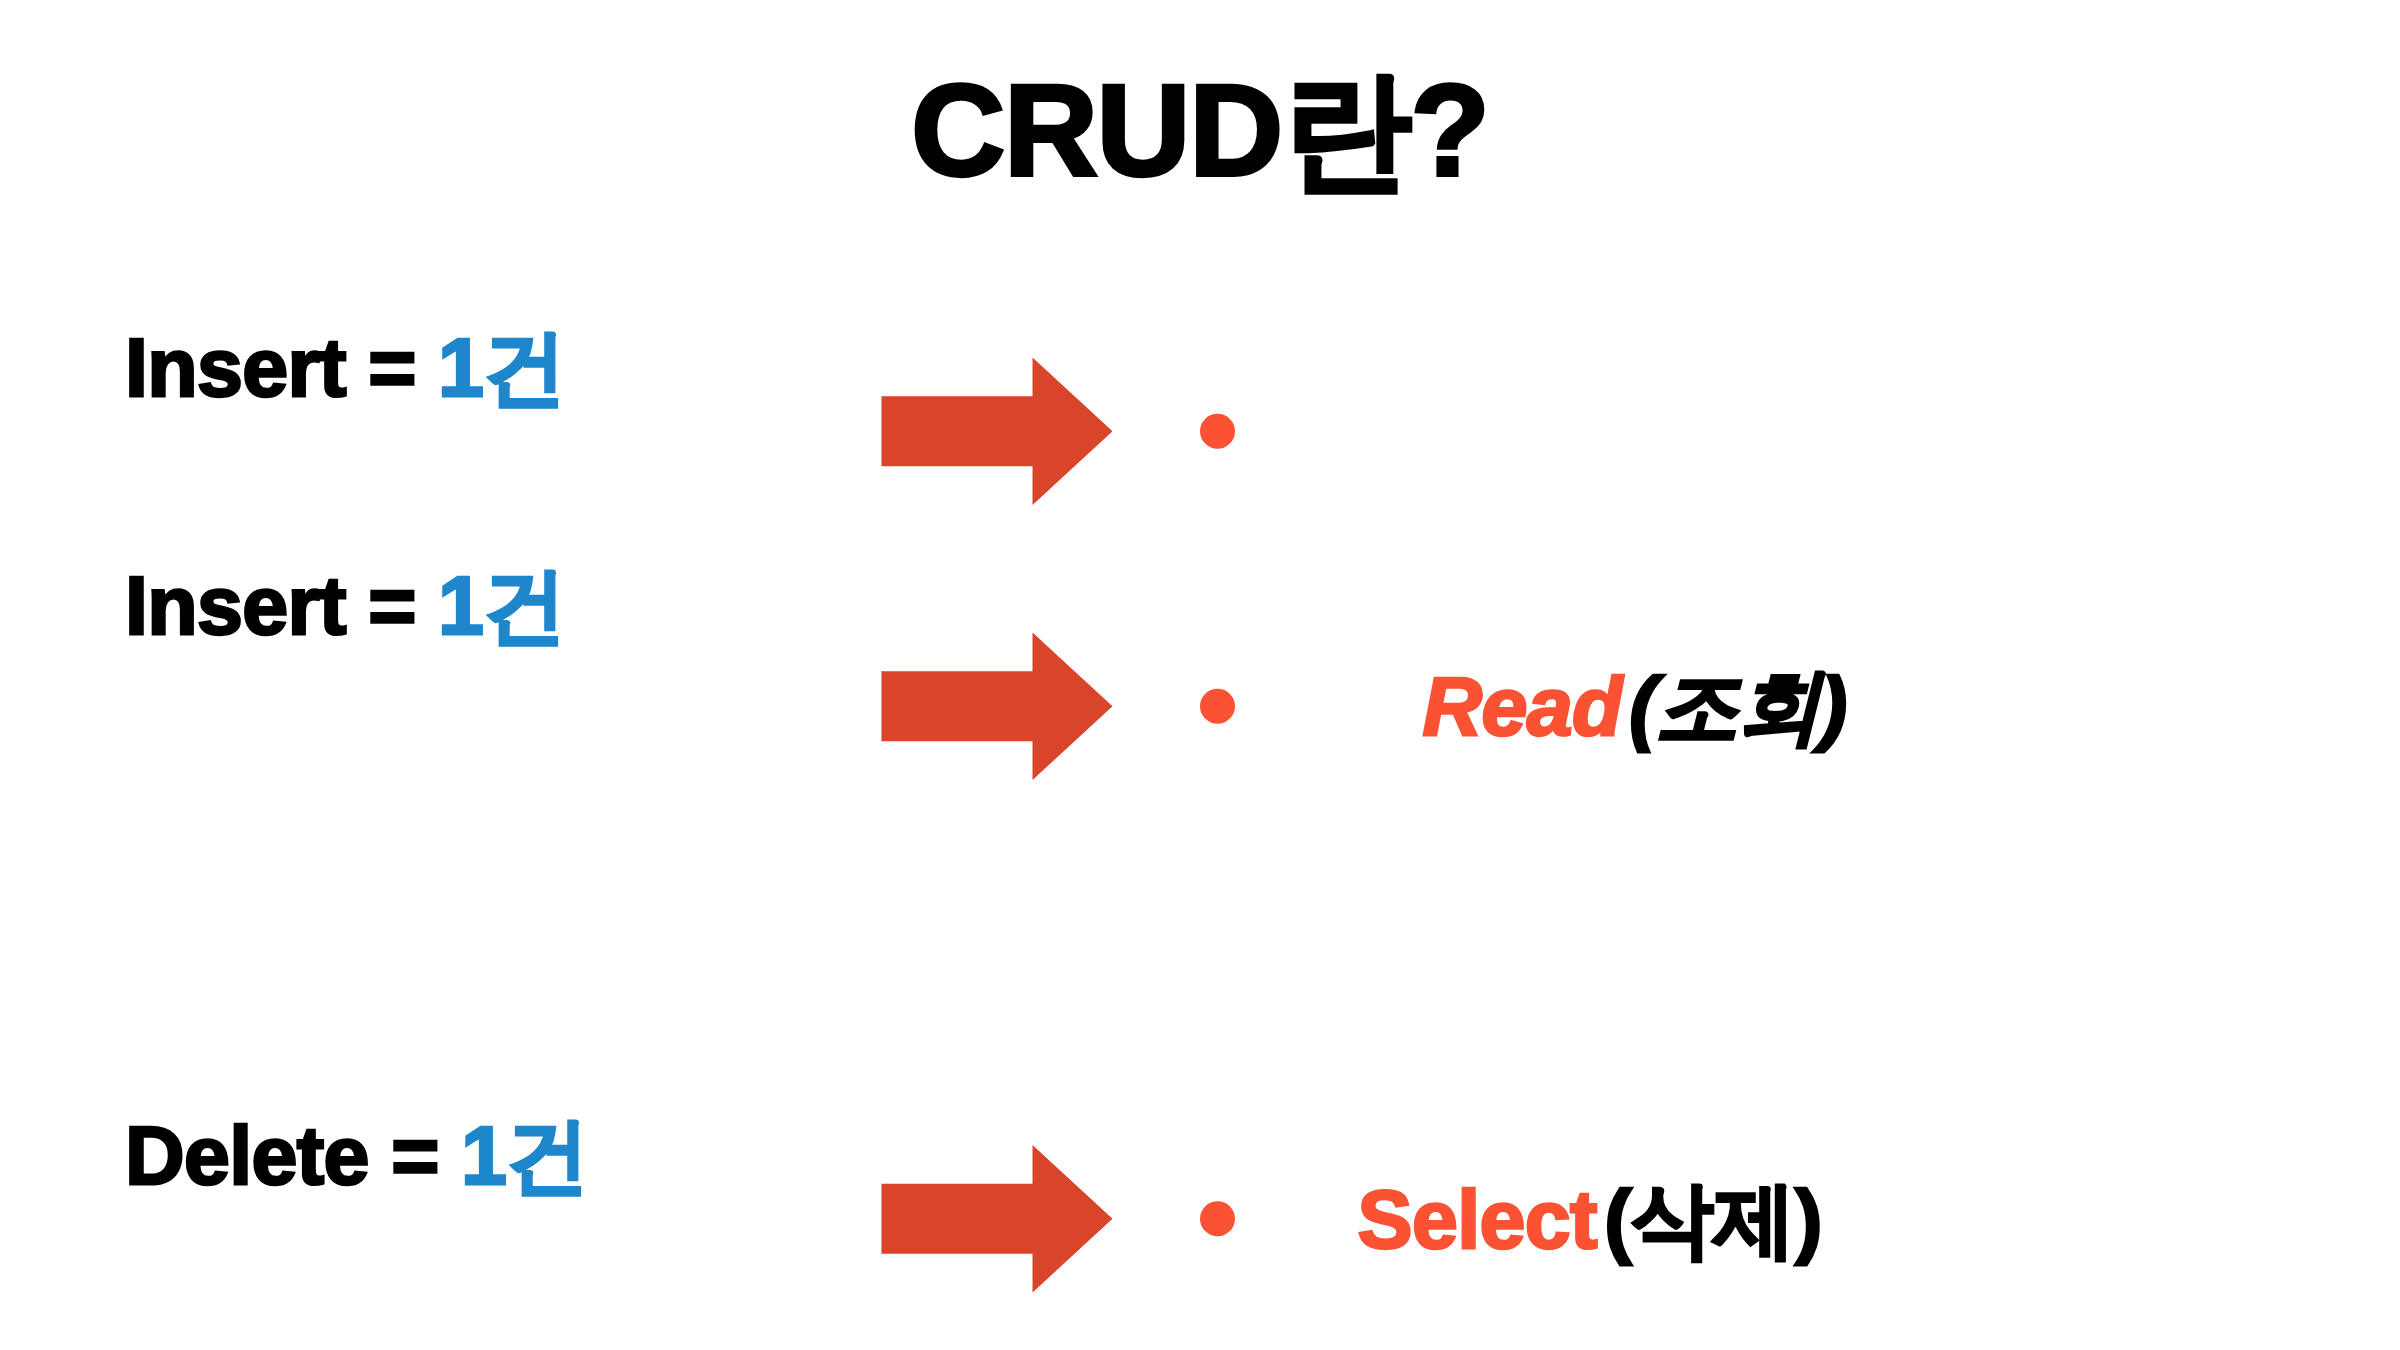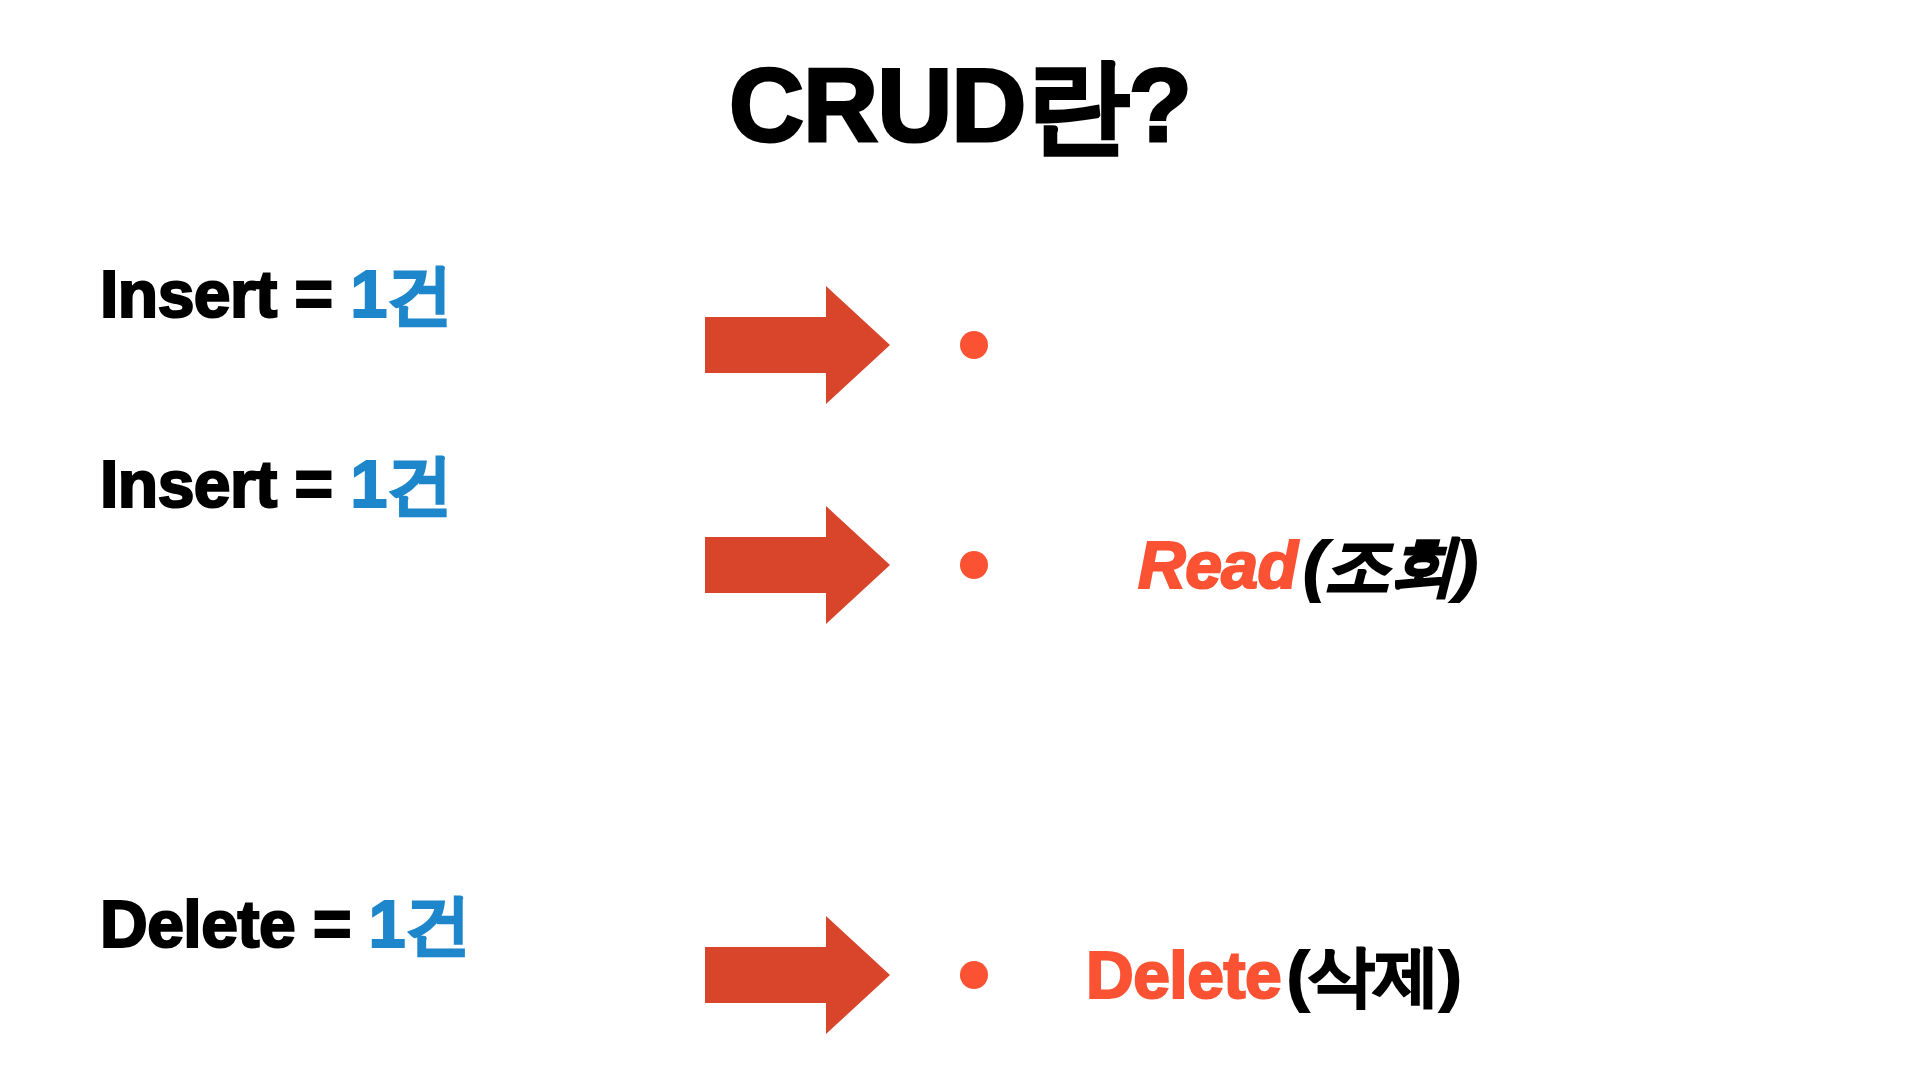--- a/index.html
+++ b/index.html
@@ -181,18 +181,18 @@
       <div class="left-col">
         <div class="op-line"><span>Delete = </span><span class="val">1건</span></div>
       </div>
       <div class="arrow-col">
         <svg class="arrow" viewBox="0 0 185 118" aria-hidden="true">
           <polygon points="0,31 121,31 121,0 185,59 121,118 121,87 0,87" fill="#D8452A"></polygon>
         </svg>
       </div>
       <div class="right-col">
         <span class="bullet"></span>
-        <span class="crud-text pad-l-4"><span class="term">Delete</span><span>(삭제)</span></span>
+        <span class="crud-text pad-l-4"><span class="term">Select</span><span>(삭제)</span></span>
       </div>
     </div>
 
   </div>
 </div>
 
 </body></html>

